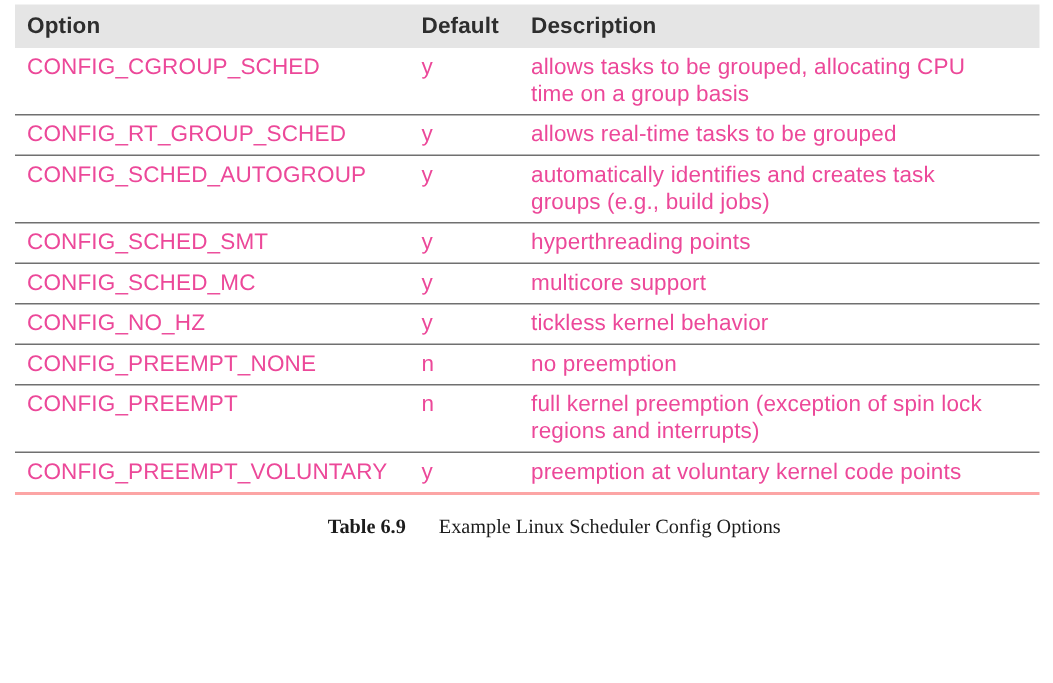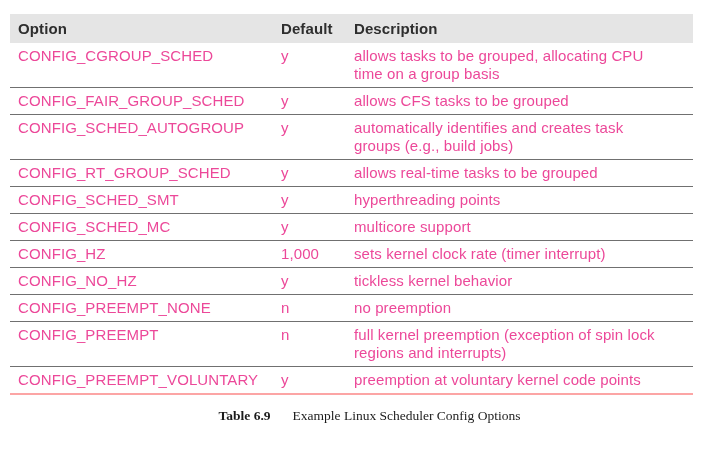--- a/index.html
+++ b/index.html
@@ -15,21 +15,21 @@
   }
   .page {
     position: relative;
     width: 702px;
     height: 455px;
     background: #ffffff;
   }
   .table-wrap {
     position: absolute;
     left: 10px;
-    top: 14px;
+    top: 3px;
     width: 683px;
   }
   table.config-table {
     border-collapse: collapse;
     table-layout: fixed;
     width: 683px;
   }
   table.config-table col.c-option { width: 270px; }
   table.config-table col.c-default { width: 72px; }
   table.config-table col.c-desc { width: 341px; }
@@ -98,49 +98,39 @@
         </tr>
       </thead>
       <tbody data-name="table-body">
           <tr data-name="table-row">
             <td data-name="option-cell">CONFIG_CGROUP_SCHED</td>
             <td data-name="default-cell">y</td>
             <td data-name="description-cell">allows tasks to be grouped, allocating CPU
 time on a group basis</td>
           </tr>
           <tr data-name="table-row">
-            <td data-name="option-cell">CONFIG_FAIR_GROUP_SCHED</td>
+            <td data-name="option-cell">CONFIG_RT_GROUP_SCHED</td>
             <td data-name="default-cell">y</td>
-            <td data-name="description-cell">allows CFS tasks to be grouped</td>
+            <td data-name="description-cell">allows real-time tasks to be grouped</td>
           </tr>
           <tr data-name="table-row">
             <td data-name="option-cell">CONFIG_SCHED_AUTOGROUP</td>
             <td data-name="default-cell">y</td>
             <td data-name="description-cell">automatically identifies and creates task
 groups (e.g., build jobs)</td>
-          </tr>
-          <tr data-name="table-row">
-            <td data-name="option-cell">CONFIG_RT_GROUP_SCHED</td>
-            <td data-name="default-cell">y</td>
-            <td data-name="description-cell">allows real-time tasks to be grouped</td>
           </tr>
           <tr data-name="table-row">
             <td data-name="option-cell">CONFIG_SCHED_SMT</td>
             <td data-name="default-cell">y</td>
             <td data-name="description-cell">hyperthreading points</td>
           </tr>
           <tr data-name="table-row">
             <td data-name="option-cell">CONFIG_SCHED_MC</td>
             <td data-name="default-cell">y</td>
             <td data-name="description-cell">multicore support</td>
-          </tr>
-          <tr data-name="table-row">
-            <td data-name="option-cell">CONFIG_HZ</td>
-            <td data-name="default-cell">1,000</td>
-            <td data-name="description-cell">sets kernel clock rate (timer interrupt)</td>
           </tr>
           <tr data-name="table-row">
             <td data-name="option-cell">CONFIG_NO_HZ</td>
             <td data-name="default-cell">y</td>
             <td data-name="description-cell">tickless kernel behavior</td>
           </tr>
           <tr data-name="table-row">
             <td data-name="option-cell">CONFIG_PREEMPT_NONE</td>
             <td data-name="default-cell">n</td>
             <td data-name="description-cell">no preemption</td>

